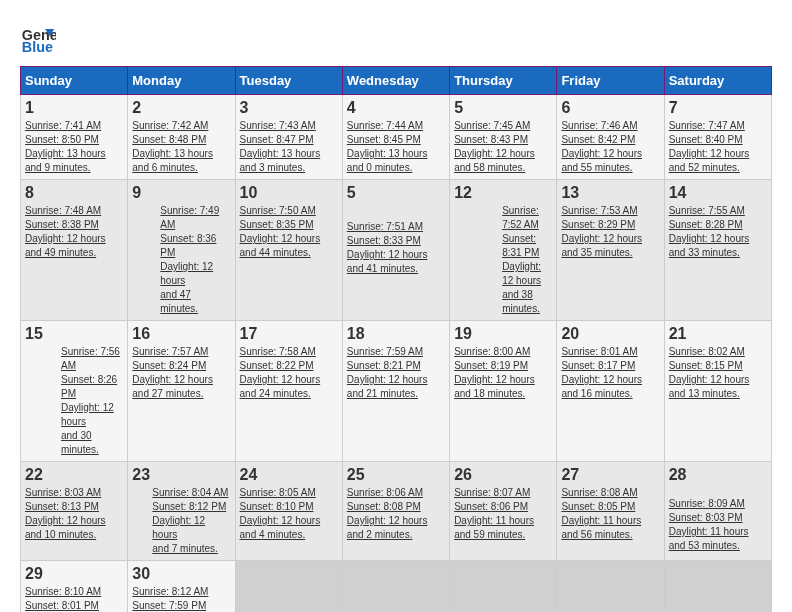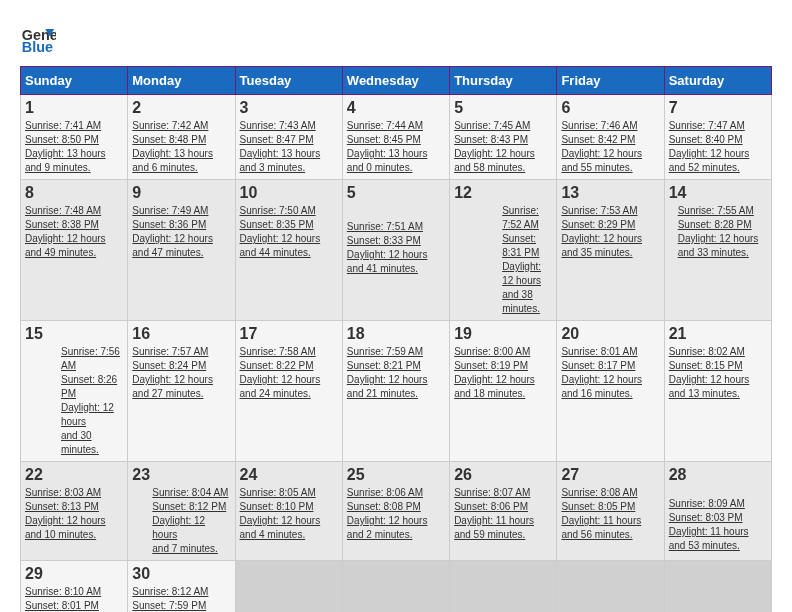--- a/index.html
+++ b/index.html
@@ -165,21 +165,21 @@
       <tr>
         <td>
           <span class="day-number">8</span>
           <div class="day-info" style="white-space: pre-line;">Sunrise: 7:48 AM
 Sunset: 8:38 PM
 Daylight: 12 hours
 and 49 minutes.</div>
         </td>
         <td>
           <span class="day-number">9</span>
-          <div class="day-info" style="white-space: pre-line;">Sunrise: 7:49 AM
+          <div class="day-info" style="white-space: pre-line; margin-left: 28px;">Sunrise: 7:49 AM
 Sunset: 8:36 PM
 Daylight: 12 hours
 and 47 minutes.</div>
         </td>
         <td>
           <span class="day-number">10</span>
           <div class="day-info" style="white-space: pre-line;">Sunrise: 7:50 AM
 Sunset: 8:35 PM
 Daylight: 12 hours
 and 44 minutes.</div>
@@ -200,21 +200,21 @@
         </td>
         <td>
           <span class="day-number">13</span>
           <div class="day-info" style="white-space: pre-line;">Sunrise: 7:53 AM
 Sunset: 8:29 PM
 Daylight: 12 hours
 and 35 minutes.</div>
         </td>
         <td>
           <span class="day-number">14</span>
-          <div class="day-info" style="white-space: pre-line; margin-left: 9px;">Sunrise: 7:55 AM
+          <div class="day-info" style="white-space: pre-line;">Sunrise: 7:55 AM
 Sunset: 8:28 PM
 Daylight: 12 hours
 and 33 minutes.</div>
         </td>
       </tr>
       <tr>
         <td>
           <span class="day-number">15</span>
           <div class="day-info" style="white-space: pre-line; margin-left: 36px;">Sunrise: 7:56 AM
 Sunset: 8:26 PM

